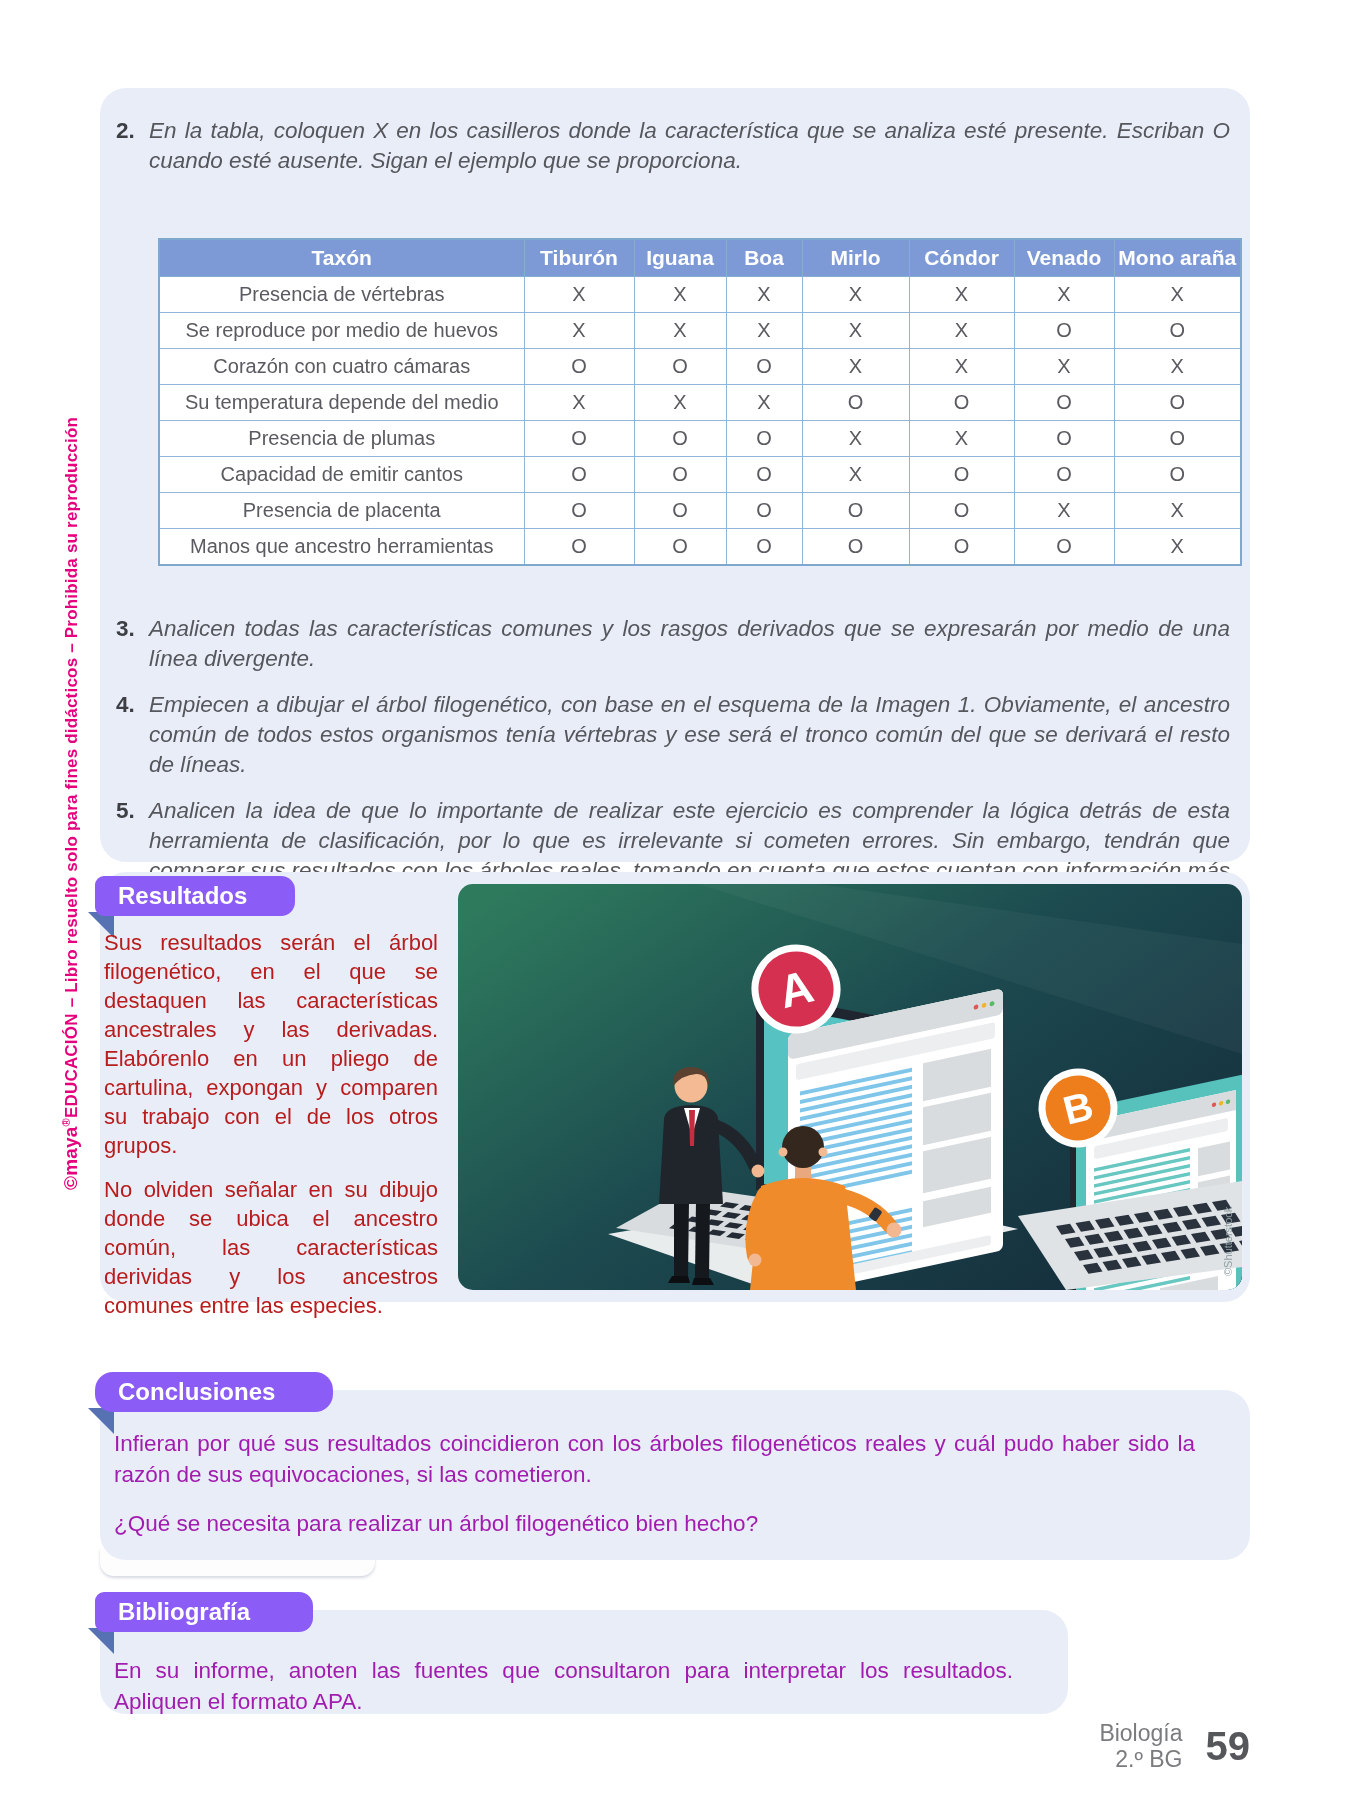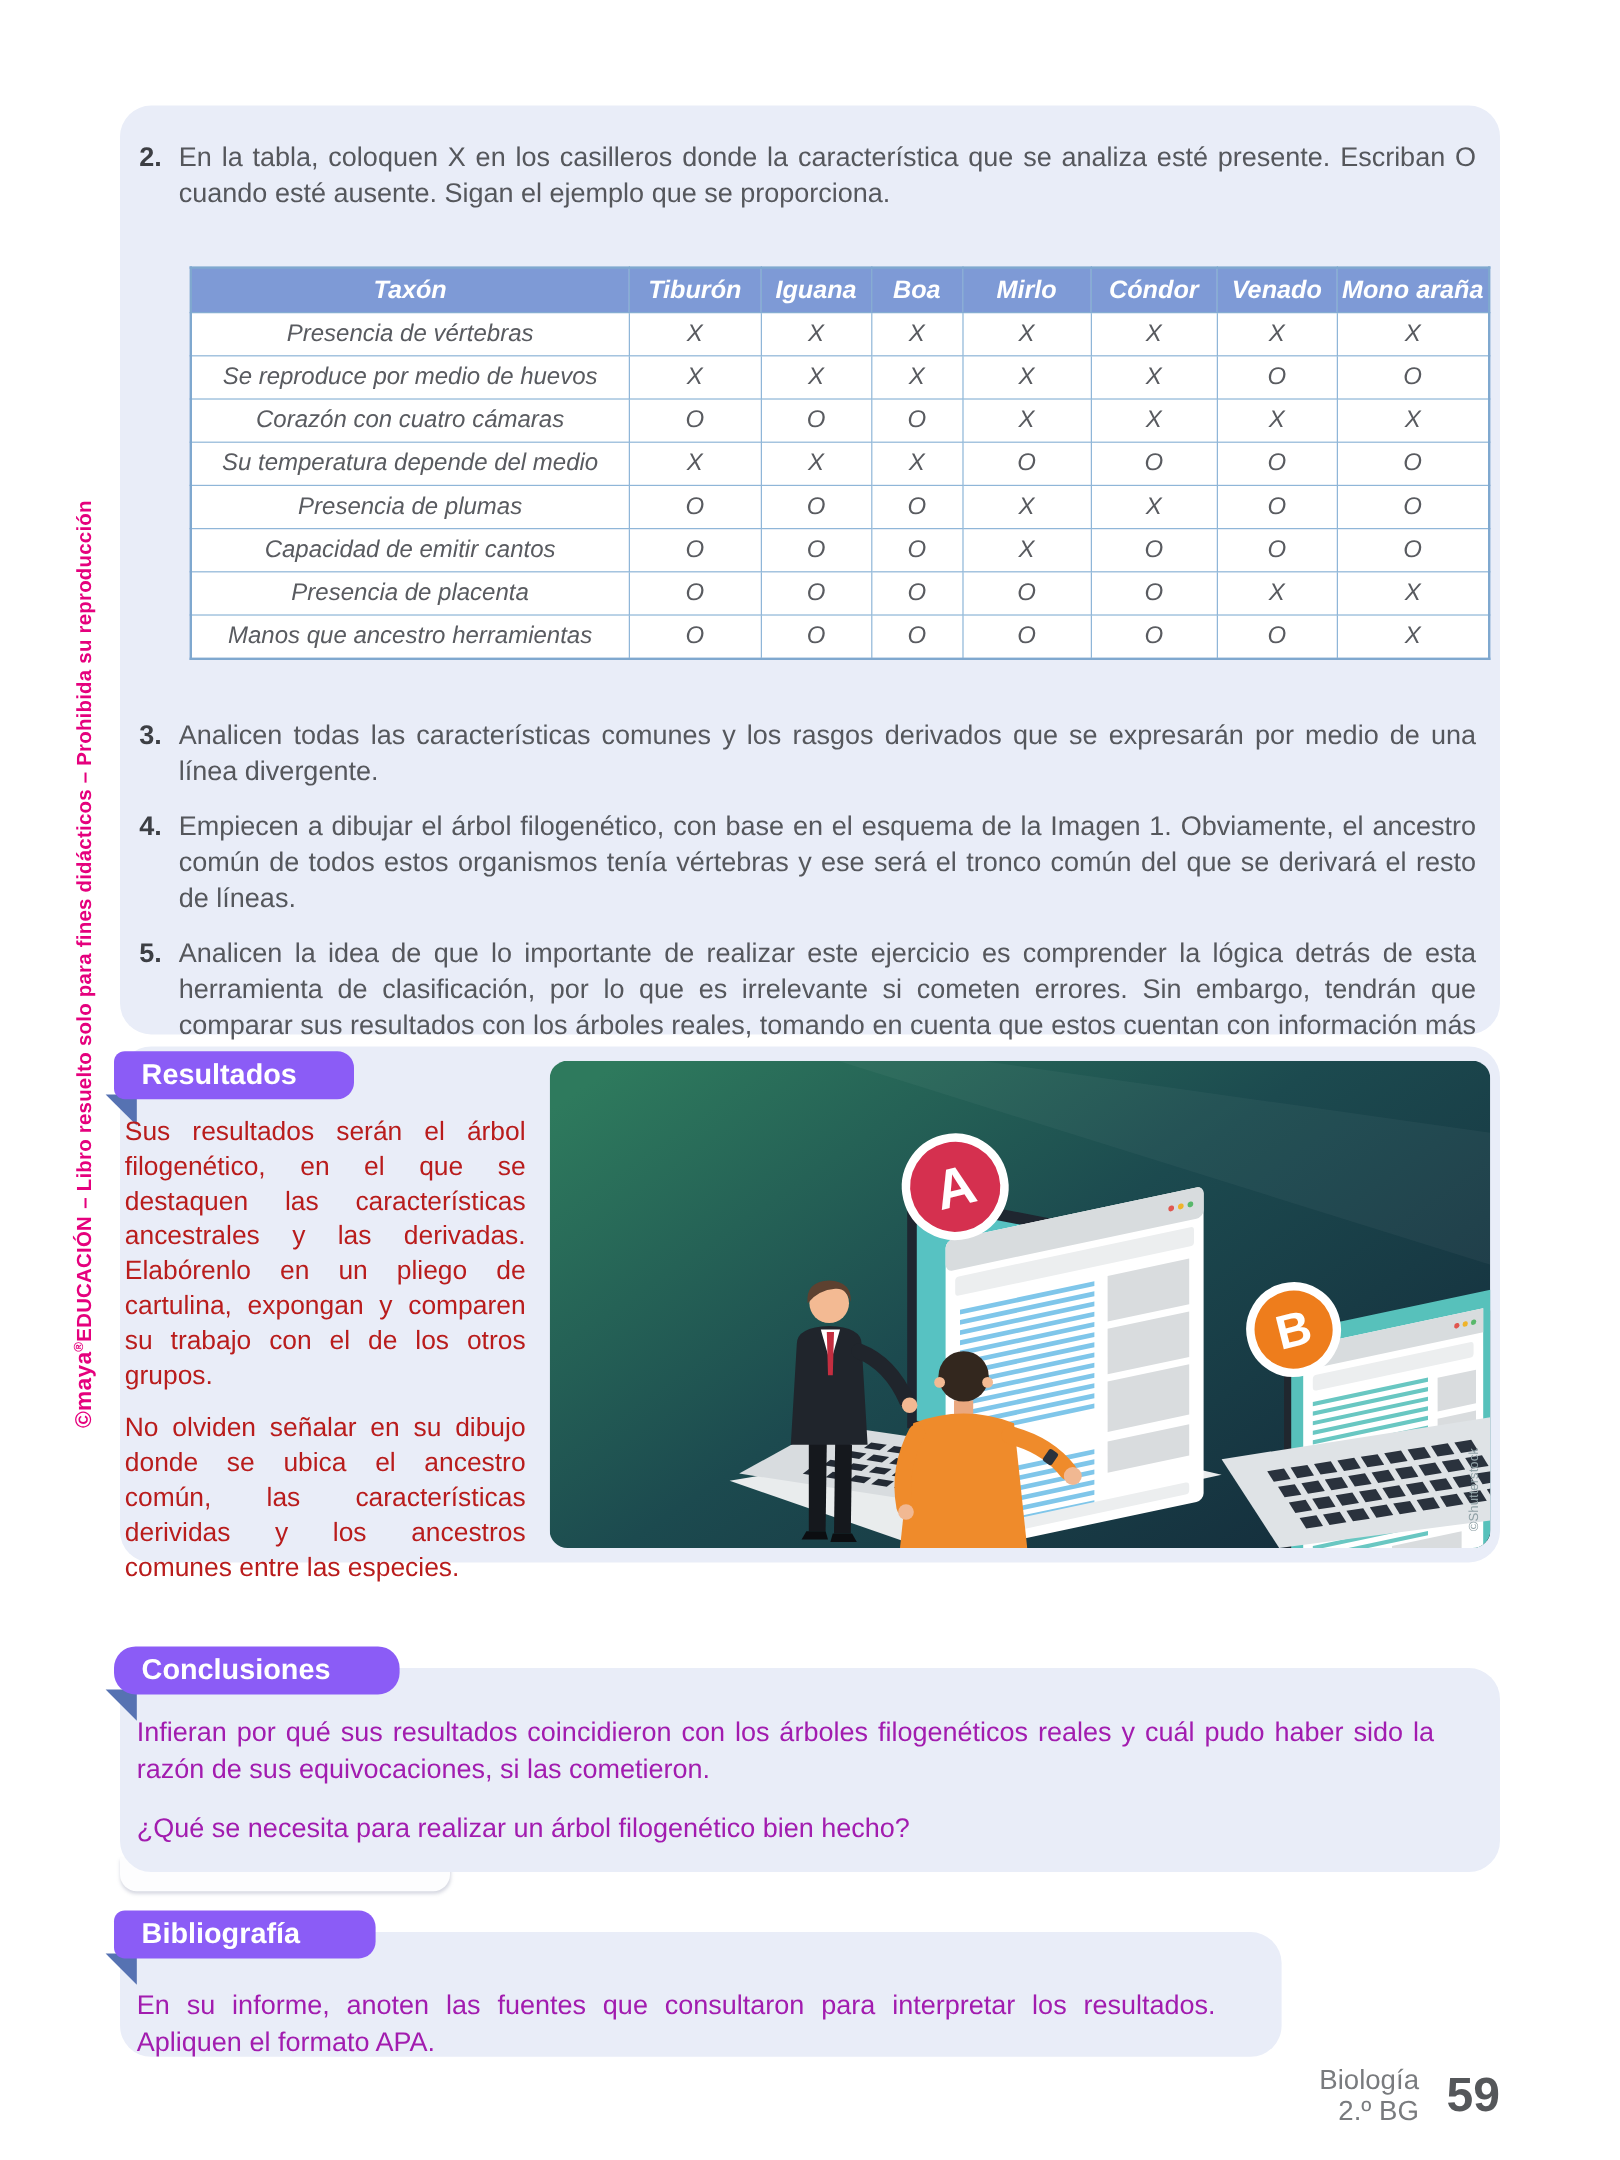--- a/index.html
+++ b/index.html
@@ -21,22 +21,22 @@
   .panel{position:absolute;background:#e9edf8;border-radius:26px;box-sizing:border-box;z-index:1;}
   #box-activity{left:100px;top:88px;width:1150px;height:774px;padding:28px 20px 0 16px;}
   #box-resultados{left:100px;top:872px;width:1150px;height:430px;}
   #box-conclusiones{left:100px;top:1390px;width:1150px;height:170px;padding:38px 55px 0 14px;}
   #box-bibliografia{left:100px;top:1610px;width:968px;height:104px;padding:45px 55px 0 14px;}
   .ghost{position:absolute;left:100px;top:1548px;width:275px;height:28px;background:#fdfdfe;
     border-radius:0 0 14px 14px;box-shadow:0 2px 3px rgba(110,120,150,.28);z-index:0;}
   
   .step{display:flex;font-size:22.5px;line-height:30px;text-align:justify;color:#55575c;}
   .step .num{flex:0 0 33px;font-weight:bold;color:#3d3f44;text-align:left;}
-  .step .txt{flex:1;}
-  .mt-table{margin-top:46px;margin-left:42px;font-style:italic;}
+  .step .txt{flex:1;font-style:italic;}
+  .mt-table{margin-top:62px;margin-left:42px;}
   .mt-48{margin-top:48px;}
   .mt-16{margin-top:16px;}
   
   table.taxon{border-collapse:collapse;table-layout:fixed;width:1082px;border:2px solid #7fa8cf;}
   table.taxon th{
     background:#7e9ad6;color:#ffffff;font-weight:bold;font-size:21px;height:36px;
     border:1.5px solid #85add2;text-align:center;padding:0 2px;
   }
   table.taxon td{
     background:#ffffff;height:35px;text-align:center;border:1.5px solid #8fb6d8;

